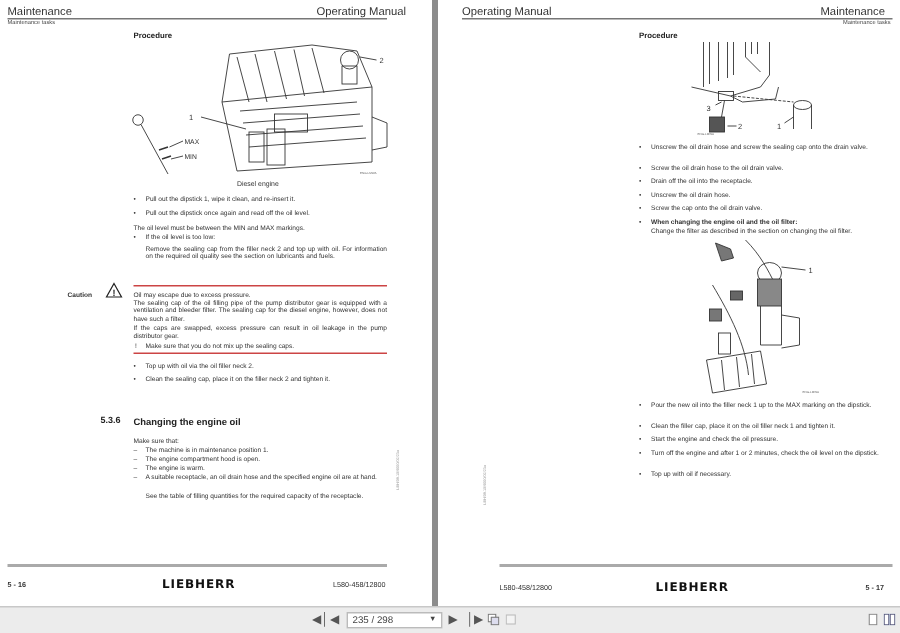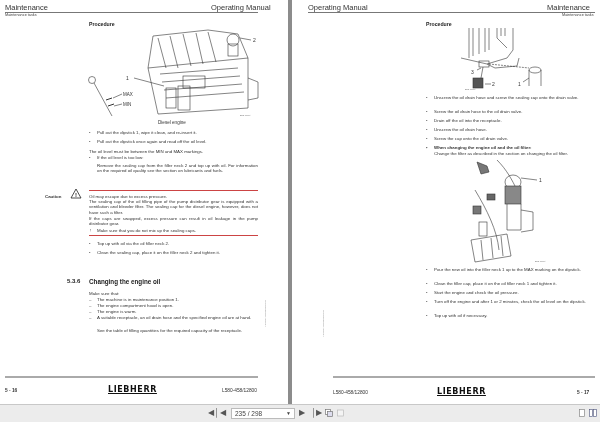--- a/index.html
+++ b/index.html
@@ -16,21 +16,21 @@
   .txt { position:absolute; font-size:4.4px; line-height:5.4px; color:#333; }
   .bullet { position:absolute; font-size:4.4px; line-height:5.4px; color:#333; }
   .bullet::before { content:"•"; position:absolute; left:-8px; }
   .dash { position:absolute; font-size:4.4px; line-height:5.4px; color:#333; }
   .dash::before { content:"–"; position:absolute; left:-8px; }
   .redline { position:absolute; height:1px; background:#c44; }
   .sec-num { position:absolute; font-size:6px; font-weight:bold; }
   .sec-title { position:absolute; font-size:6.3px; font-weight:bold; }
   .footline { position:absolute; height:2px; background:#aaa; }
   .foot { position:absolute; font-size:4.8px; color:#333; }
-  .logo { position:absolute; font-size:8px; font-weight:bold; letter-spacing:0.6px; color:#111; font-family:"DejaVu Sans", sans-serif;text-decoration:underline; }
+  .logo { position:absolute; font-size:8px; font-weight:bold; letter-spacing:0.6px; color:#111; font-family:"DejaVu Sans", sans-serif; }
   .vtext { position:absolute; font-size:2.5px; color:#999; writing-mode:vertical-rl; transform:rotate(180deg); }
   .fig { position:absolute; }
   .caption { position:absolute; font-size:4.6px; color:#333; }
   .toolbar { position:absolute; left:0; top:404px; width:600px; height:18px; background:#ececec; border-top:1px solid #c8c8c8; box-sizing:border-box; }
   .tbtn { position:absolute; top:3px; font-size:8px; color:#555; cursor:pointer; line-height:10px; }
   .pagebox { position:absolute; left:231px; top:3px; width:64px; height:11px; background:#fff; border:1px solid #bbb; box-sizing:border-box; font-size:6.5px; color:#444; line-height:9px; padding-left:3px; }
   .pagebox .dd { position:absolute; right:3px; top:0; font-size:5px; }
   .ico { position:absolute; top:4px; width:8px; height:8px; }
 </style>
 </head>

